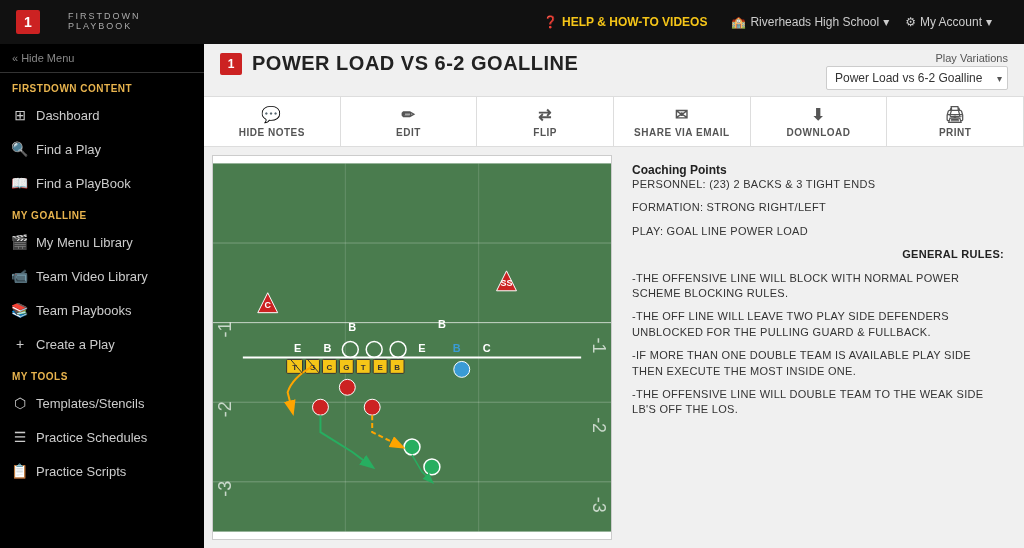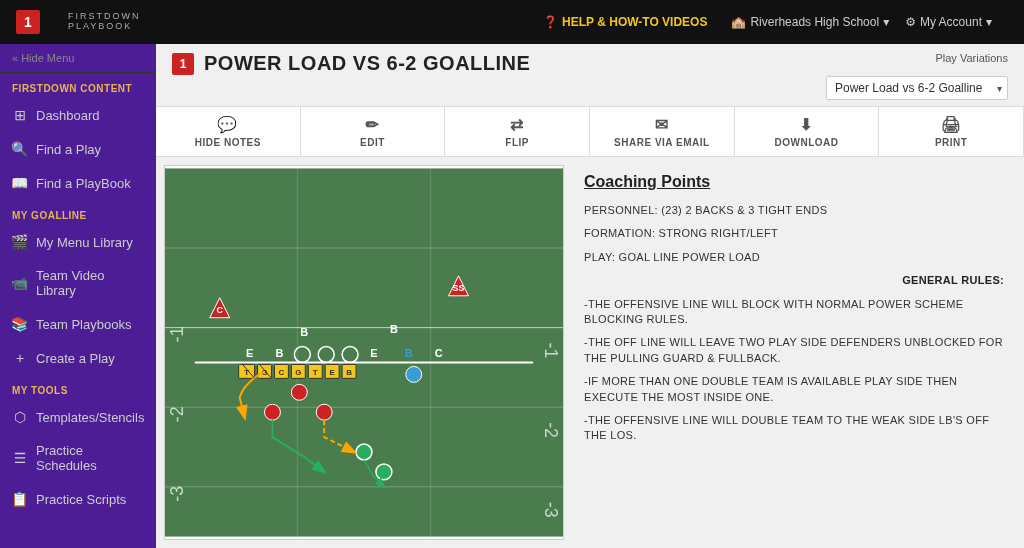--- a/index.html
+++ b/index.html
@@ -69,22 +69,22 @@
 
     
     .main-layout {
       display: flex;
       flex: 1;
       overflow: hidden;
     }
 
     
     .sidebar {
-      background: #4c1d95;
-      width: 156px;
+      background: #000000;
+      width: 204px;
       flex-shrink: 0;
       overflow-y: auto;
       padding-bottom: 8px;
     }
     .sidebar-hide {
       padding: 8px 12px;
       color: #888;
       font-size: 11px;
       cursor: pointer;
       border-bottom: 1px solid #333;
@@ -154,21 +154,21 @@
     .play-title {
       font-size: 20px;
       font-weight: bold;
       color: #222;
       letter-spacing: 0.5px;
     }
     .play-variations-box {
       display: flex;
       flex-direction: column;
       align-items: flex-end;
-      gap: 12px;
+      gap: 2px;
     }
     .play-variations-label {
       font-size: 11px;
       color: #555;
     }
     .play-variations-select {
       background: white;
       border: 1px solid #ccc;
       padding: 4px 24px 4px 8px;
       font-size: 12px;
@@ -224,25 +224,23 @@
     }
 
     
     .coaching-points {
       flex: 1;
       background: #f0f0f0;
       overflow-y: auto;
       padding: 8px 12px;
     }
     .coaching-title {
-      font-size: 16px;
+      font-size: 12px;
       font-weight: bold;
       color: #222;
-      margin-bottom: 12px;
-      text-decoration: underline;
     }
     .coaching-point {
       font-size: 11px;
       color: #333;
       margin-bottom: 8px;
       letter-spacing: 0.3px;
       line-height: 1.4;
       text-transform: uppercase;
     }
     .coaching-point.bold-label {

